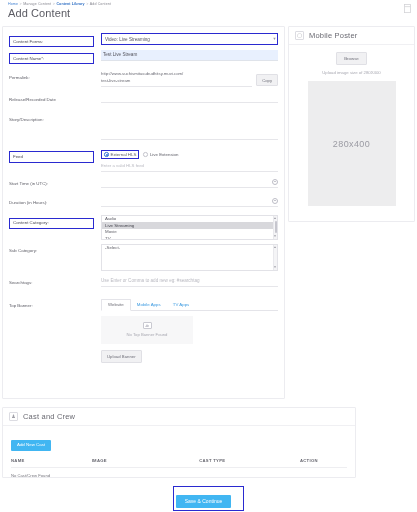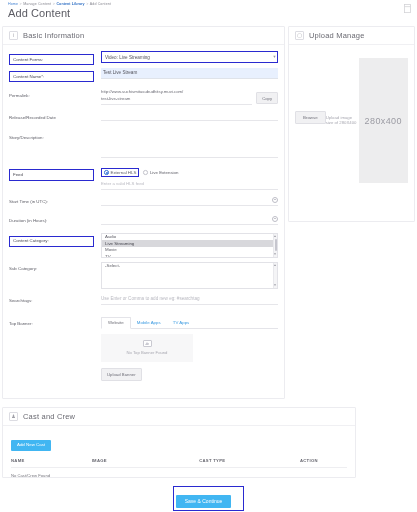--- a/index.html
+++ b/index.html
@@ -182,21 +182,21 @@
     width:1.4px; height:1.4px; border-radius:50%; background:#c9c9d1;
   }
   .drop-text { font-size:4.2px; color:#a9a9b2; }
   .upload-banner-btn {
     margin-top:5px; display:inline-block; background:#f1f1f3; border:1px solid #e0e0e5;
     font-size:4.3px; color:#70707a; padding:3px 5px; border-radius:1px;
   }
 
   
   #poster-card { left:288px; top:26px; width:127px; height:196px; }
-  .poster-body { padding:7px 6px 7px 6px; display:flex; flex-direction:row; align-items:center; }
+  .poster-body { padding:7px 6px 7px 6px; display:flex; flex-direction:column; align-items:center; }
   .browse-btn {
     background:#f1f1f3; border:1px solid #e0e0e5; font-size:4.4px;
     color:#70707a; padding:3px 7px; border-radius:1px;
   }
   .poster-hint { font-size:4.3px; color:#a9a9b2; margin-top:5px; }
   .poster-ph {
     margin-top:6px; width:88px; height:125px; background:#ededee;
     display:flex; align-items:center; justify-content:center;
     font-size:9px; color:#9b9ba3; letter-spacing:.4px;
   }
@@ -236,24 +236,20 @@
   </div>
 
   <div class="page-title">Add Content</div>
 
   <svg class="top-right-icon" viewBox="0 0 12 14">
     <rect x="2" y="1.5" width="8" height="11" fill="none" stroke="#9a9aa2" stroke-width="1"></rect>
     <line x1="2" y1="4.5" x2="10" y2="4.5" stroke="#9a9aa2" stroke-width="1"></line>
   </svg>
 
   <div class="card" id="basic-info-card">
-    <div class="card-head">
-      <span class="head-icon">i</span>
-      <span class="head-title">Basic Information</span>
-    </div>
 
     <div class="form-body">
 
       <div class="row">
         <div class="row-label">
           <span class="lbl-box">Content Forms:</span>
         </div>
         <div class="row-field">
           <div class="inp focused">Video: Live Streaming</div>
           <span class="sel-arrow">▼</span>
@@ -399,21 +395,21 @@
           <div class="upload-banner-btn">Upload Banner</div>
         </div>
       </div>
 
     </div>
   </div>
 
   <div class="card" id="poster-card">
     <div class="card-head">
       <span class="head-icon">▢</span>
-      <span class="head-title">Upload Manage</span>
+      <span class="head-title">Mobile Poster</span>
     </div>
     <div class="poster-body">
       <div class="browse-btn">Browse</div>
       <div class="poster-hint">Upload image size of 280X400</div>
       <div class="poster-ph">280x400</div>
     </div>
   </div>
 
   <div class="card" id="cast-card">
     <div class="card-head">

